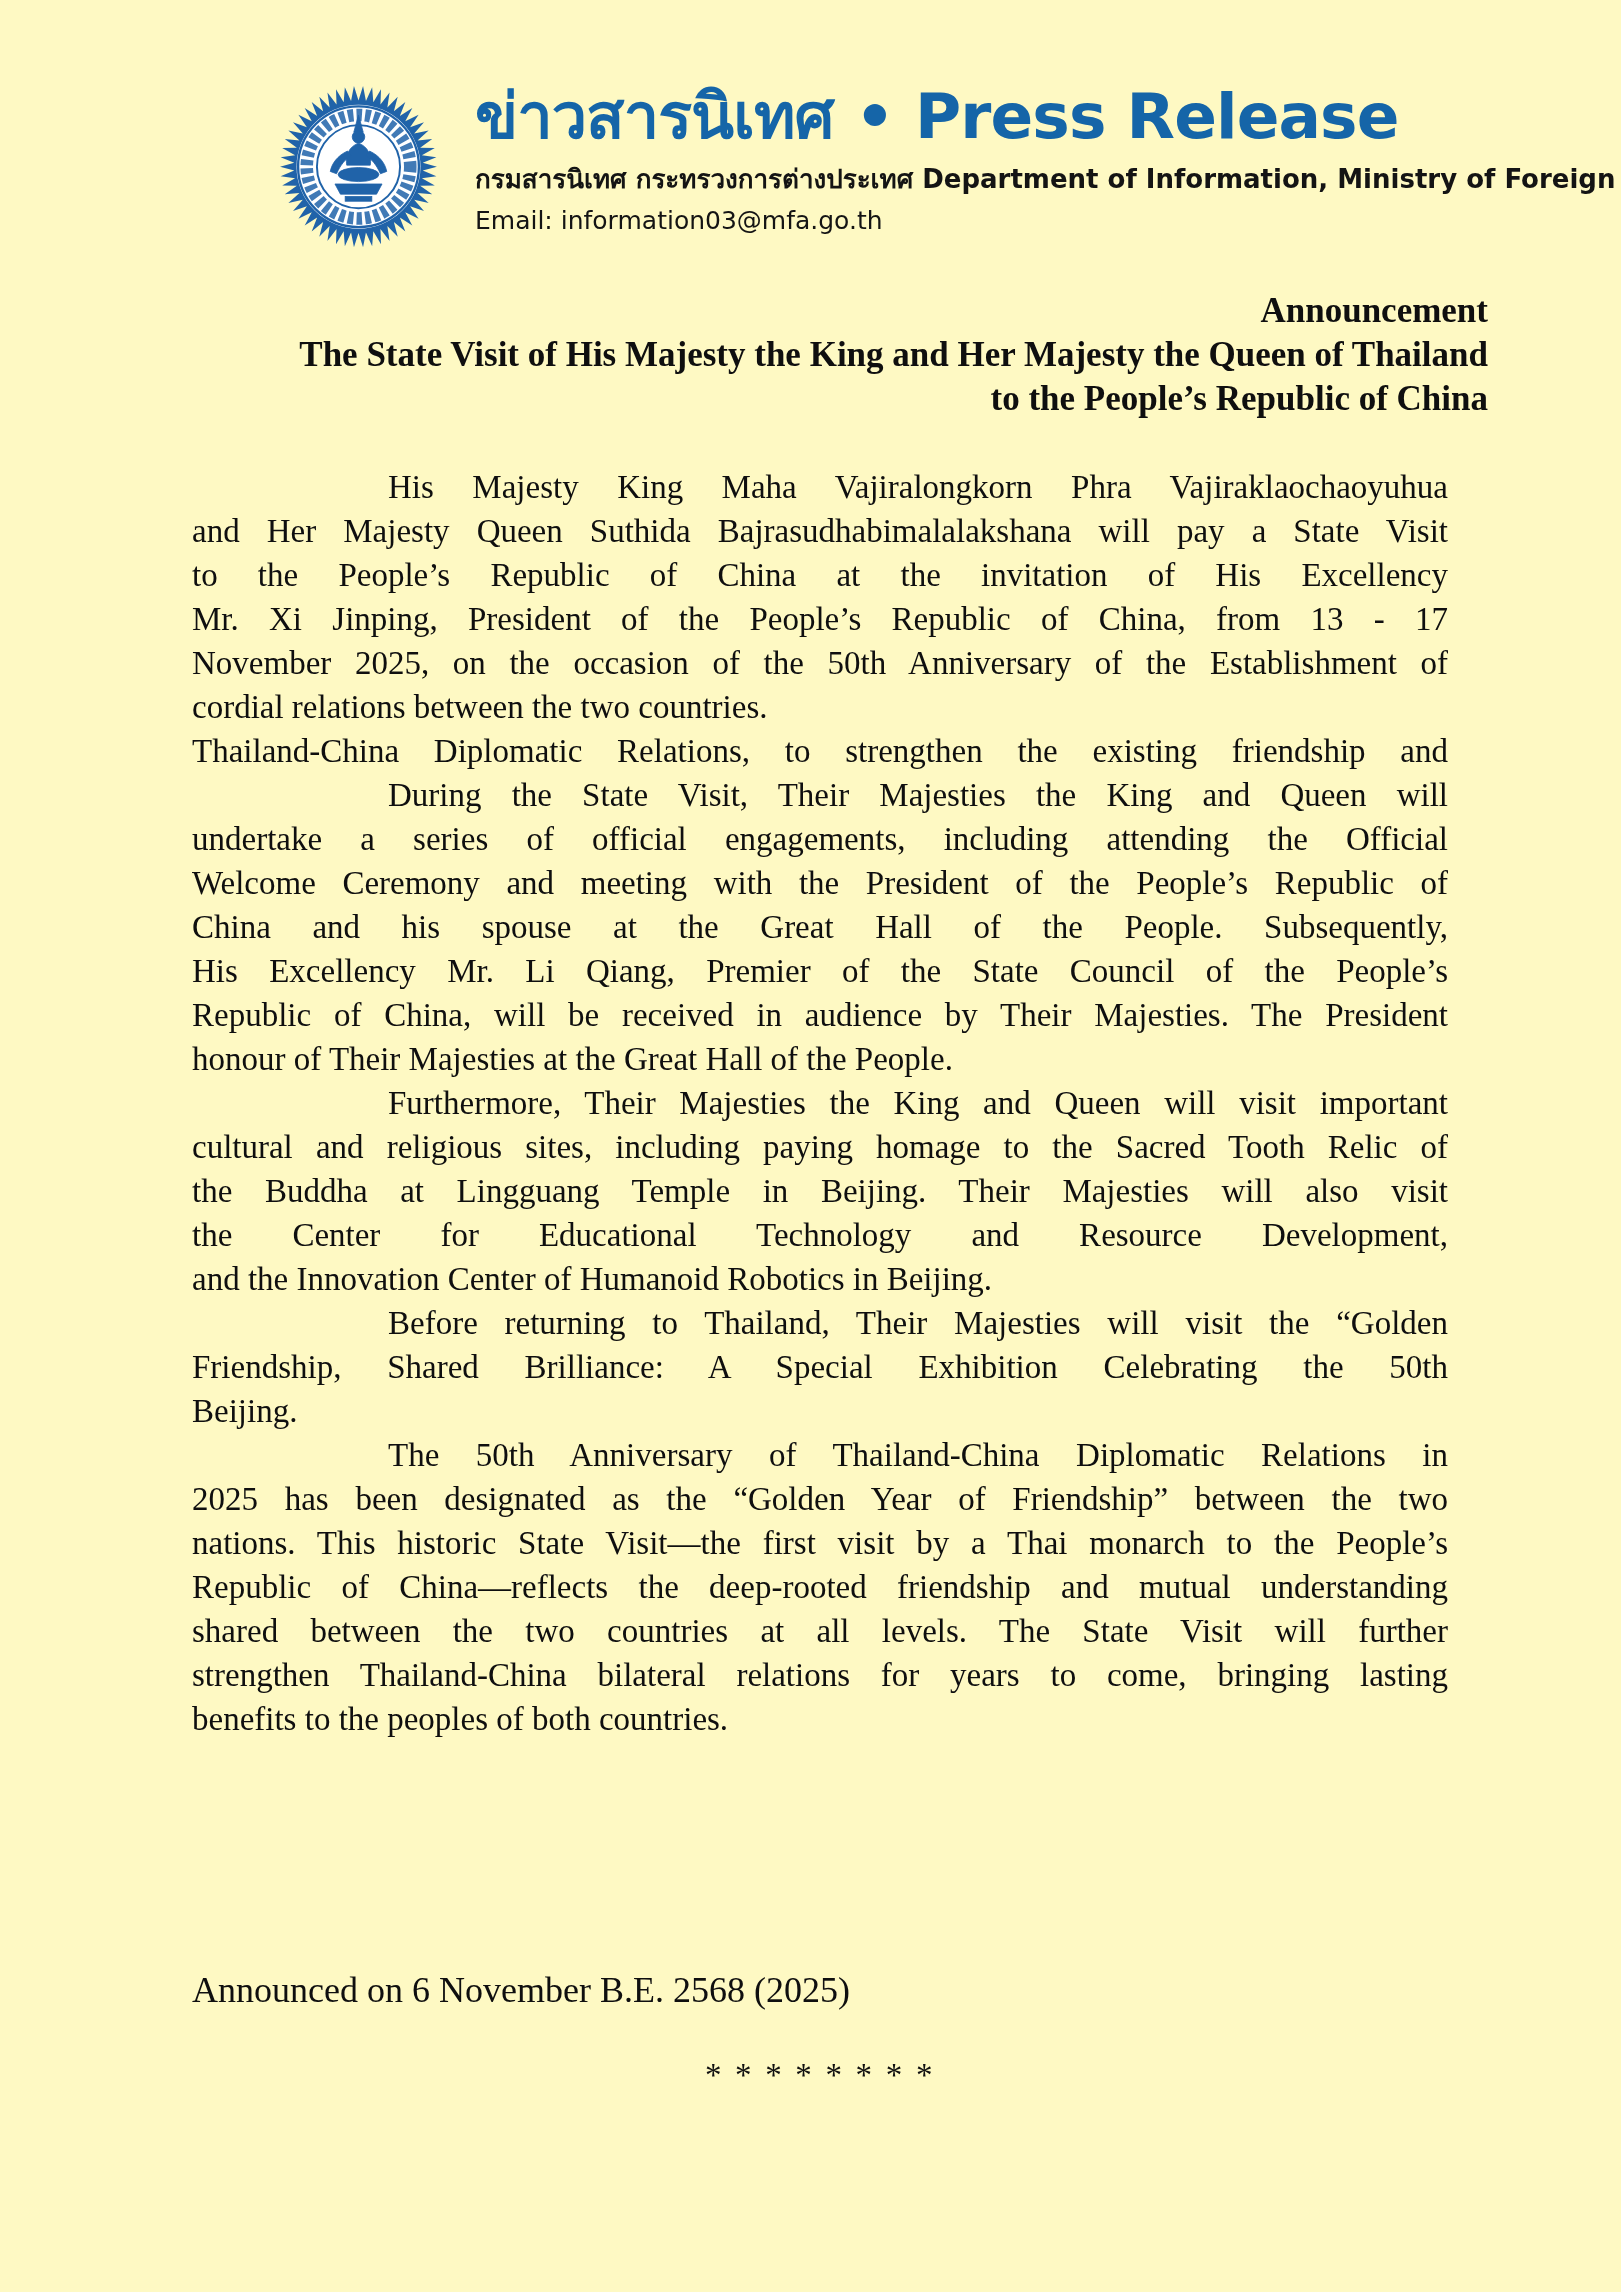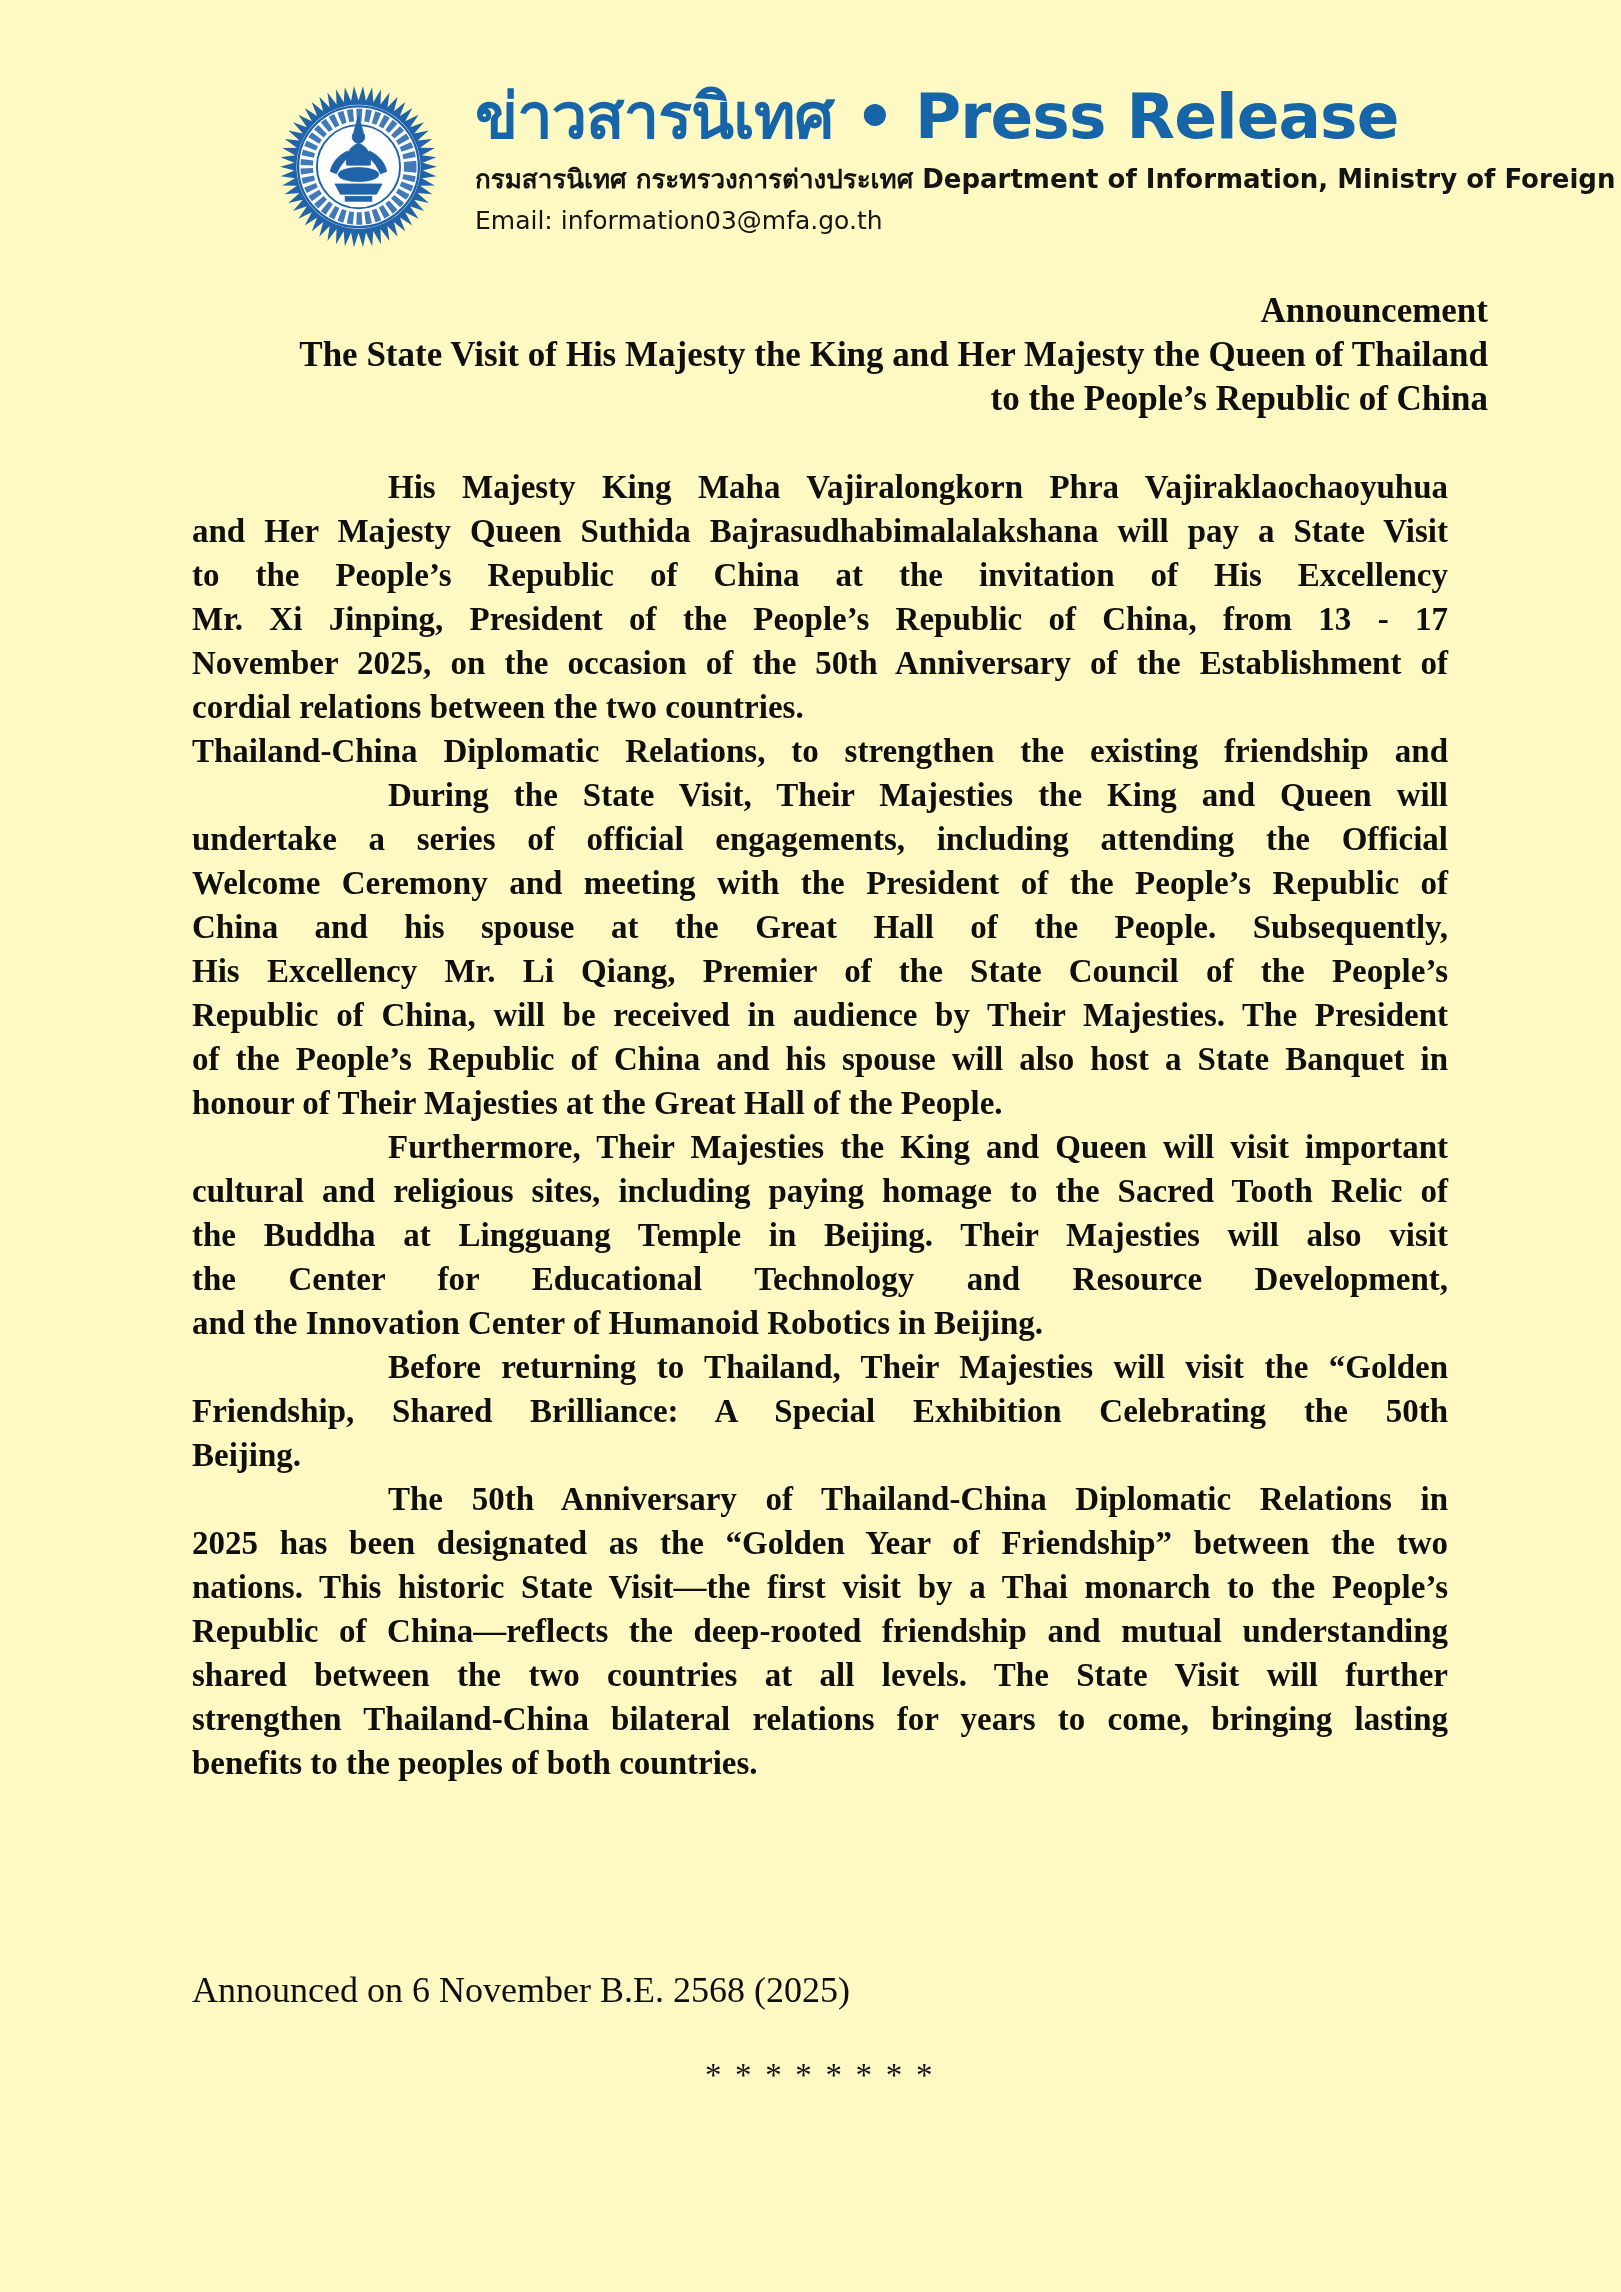--- a/index.html
+++ b/index.html
@@ -58,21 +58,20 @@
 
   
   .doc-body {
     position:absolute; left:192px; top:465px; width:1256px;
     font-size:33px;
     line-height:44px;
   }
   .line {
     text-align:justify;
     text-align-last:justify;
-    font-weight:bold;
   }
   .line.para-first { text-indent:196px; }
   .line.para-last  { text-align-last:left; }
 
   
   .announced {
     position:absolute; left:192px; top:1968px; width:1256px;
     padding-right:0px; box-sizing:border-box;
     font-size:36px;
     line-height:45px;
@@ -132,21 +131,20 @@
         <div class="line para-last">cordial relations between the two countries.</div>
         <div class="line">Thailand-China Diplomatic Relations, to strengthen the existing friendship and</div>
       </div>
       <div>
         <div class="line para-first">During the State Visit, Their Majesties the King and Queen will</div>
         <div class="line">undertake a series of official engagements, including attending the Official</div>
         <div class="line">Welcome Ceremony and meeting with the President of the People’s Republic of</div>
         <div class="line">China and his spouse at the Great Hall of the People.  Subsequently,</div>
         <div class="line">His Excellency Mr. Li  Qiang, Premier of the State Council of the People’s</div>
         <div class="line">Republic of China, will be received in audience by Their Majesties. The President</div>
-        <div class="line">of the People’s Republic of China and his spouse will also host a State Banquet in</div>
         <div class="line para-last">honour of Their Majesties at the Great Hall of the People.</div>
       </div>
       <div>
         <div class="line para-first">Furthermore, Their Majesties the King and Queen will visit important</div>
         <div class="line">cultural and religious sites, including paying homage to the Sacred Tooth Relic of</div>
         <div class="line">the Buddha at Lingguang Temple in Beijing. Their Majesties will also visit</div>
         <div class="line">the Center for Educational Technology and Resource Development,</div>
         <div class="line para-last">and the Innovation Center of Humanoid Robotics in Beijing.</div>
       </div>
       <div>

